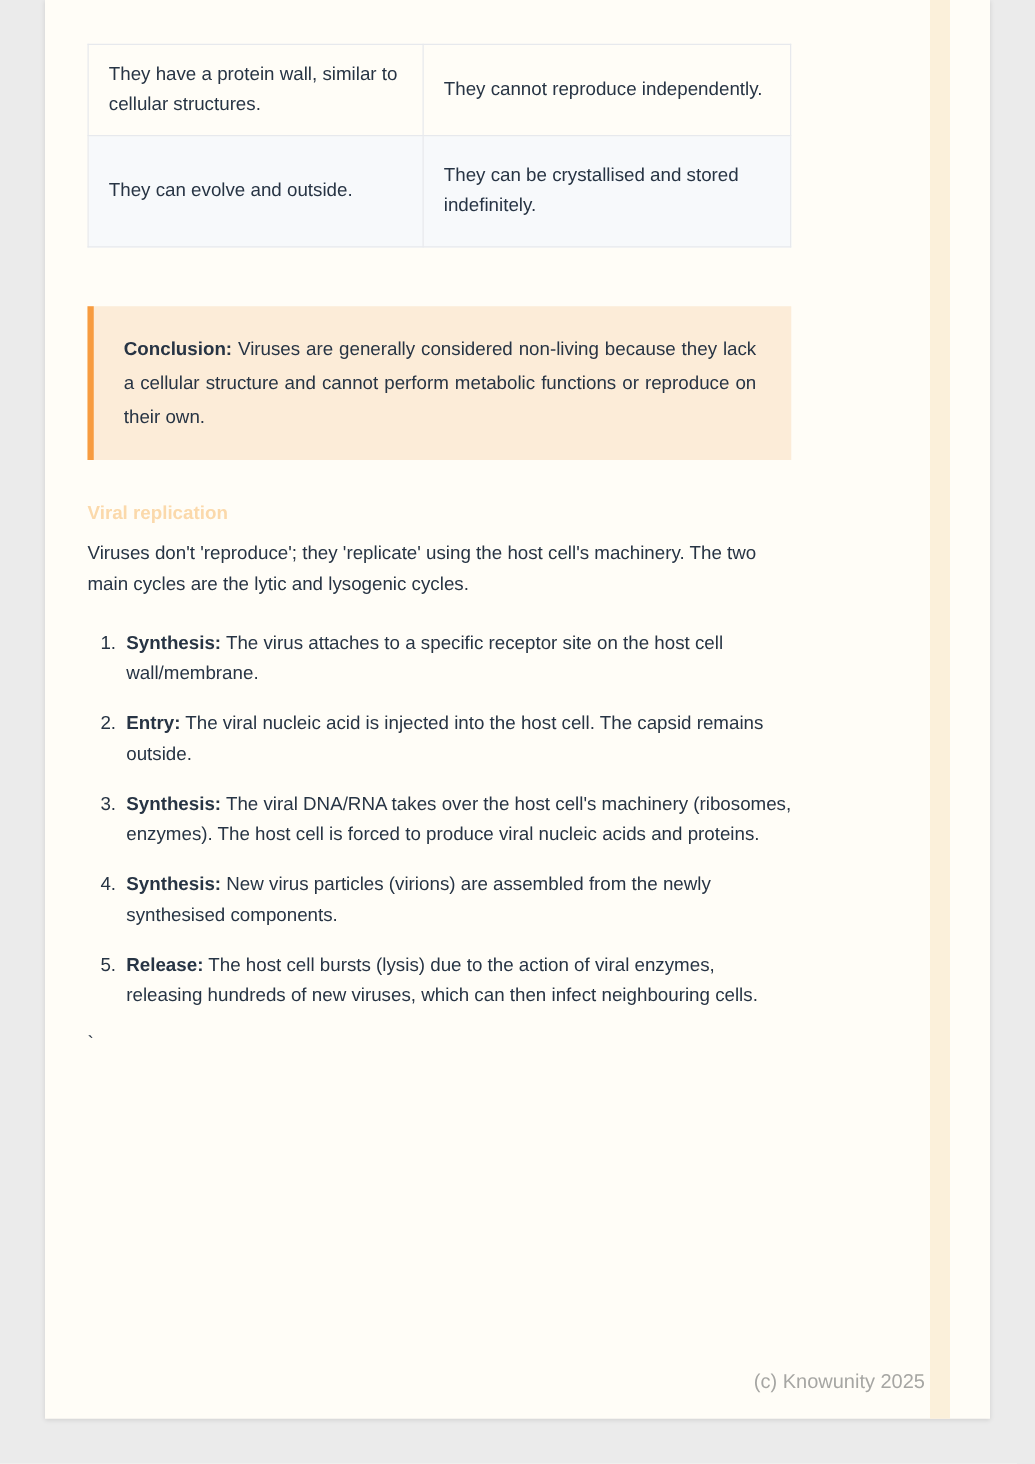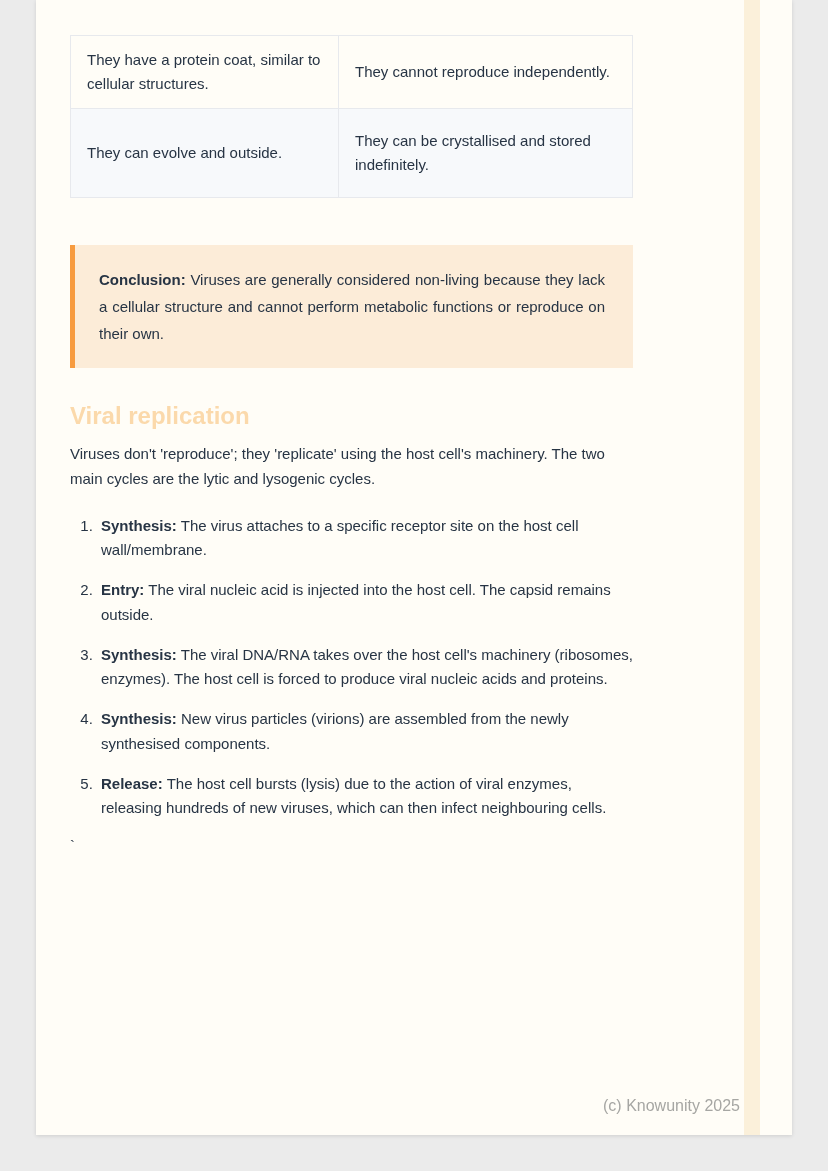--- a/index.html
+++ b/index.html
@@ -56,21 +56,21 @@
     background: #fcecd8;
     border-left: 5px solid #f79b3f;
     padding: 21px 28px 21px 24px;
     line-height: 1.8;
     text-align: justify;
     color: #273444;
   }
   .callout strong { font-weight: bold; }
   h2.section-heading {
     margin-top: 34px;
-    font-size: 24px;
+    font-size: 15px;
     font-weight: bold;
     color: #fbd9ab;
   }
   p.body-text {
     margin-top: 12px;
     line-height: 1.65;
   }
   p.subheading {
     margin-top: 28px;
     font-weight: bold;
@@ -103,21 +103,21 @@
 <body>
 
 <div class="page">
   <div class="right-stripe"></div>
 
   <div class="content">
 
     <table class="compare">
       <tbody>
         <tr>
-          <td class="c1">They have a protein coat, similar to cellular structures.</td>
+          <td class="c1">They have a protein wall, similar to cellular structures.</td>
           <td class="c2">They cannot reproduce independently.</td>
         </tr>
         <tr class="alt">
           <td class="c1">They can evolve and outside.</td>
           <td class="c2">They can be crystallised and stored indefinitely.</td>
         </tr>
       </tbody>
     </table>
 
     <div class="callout">

